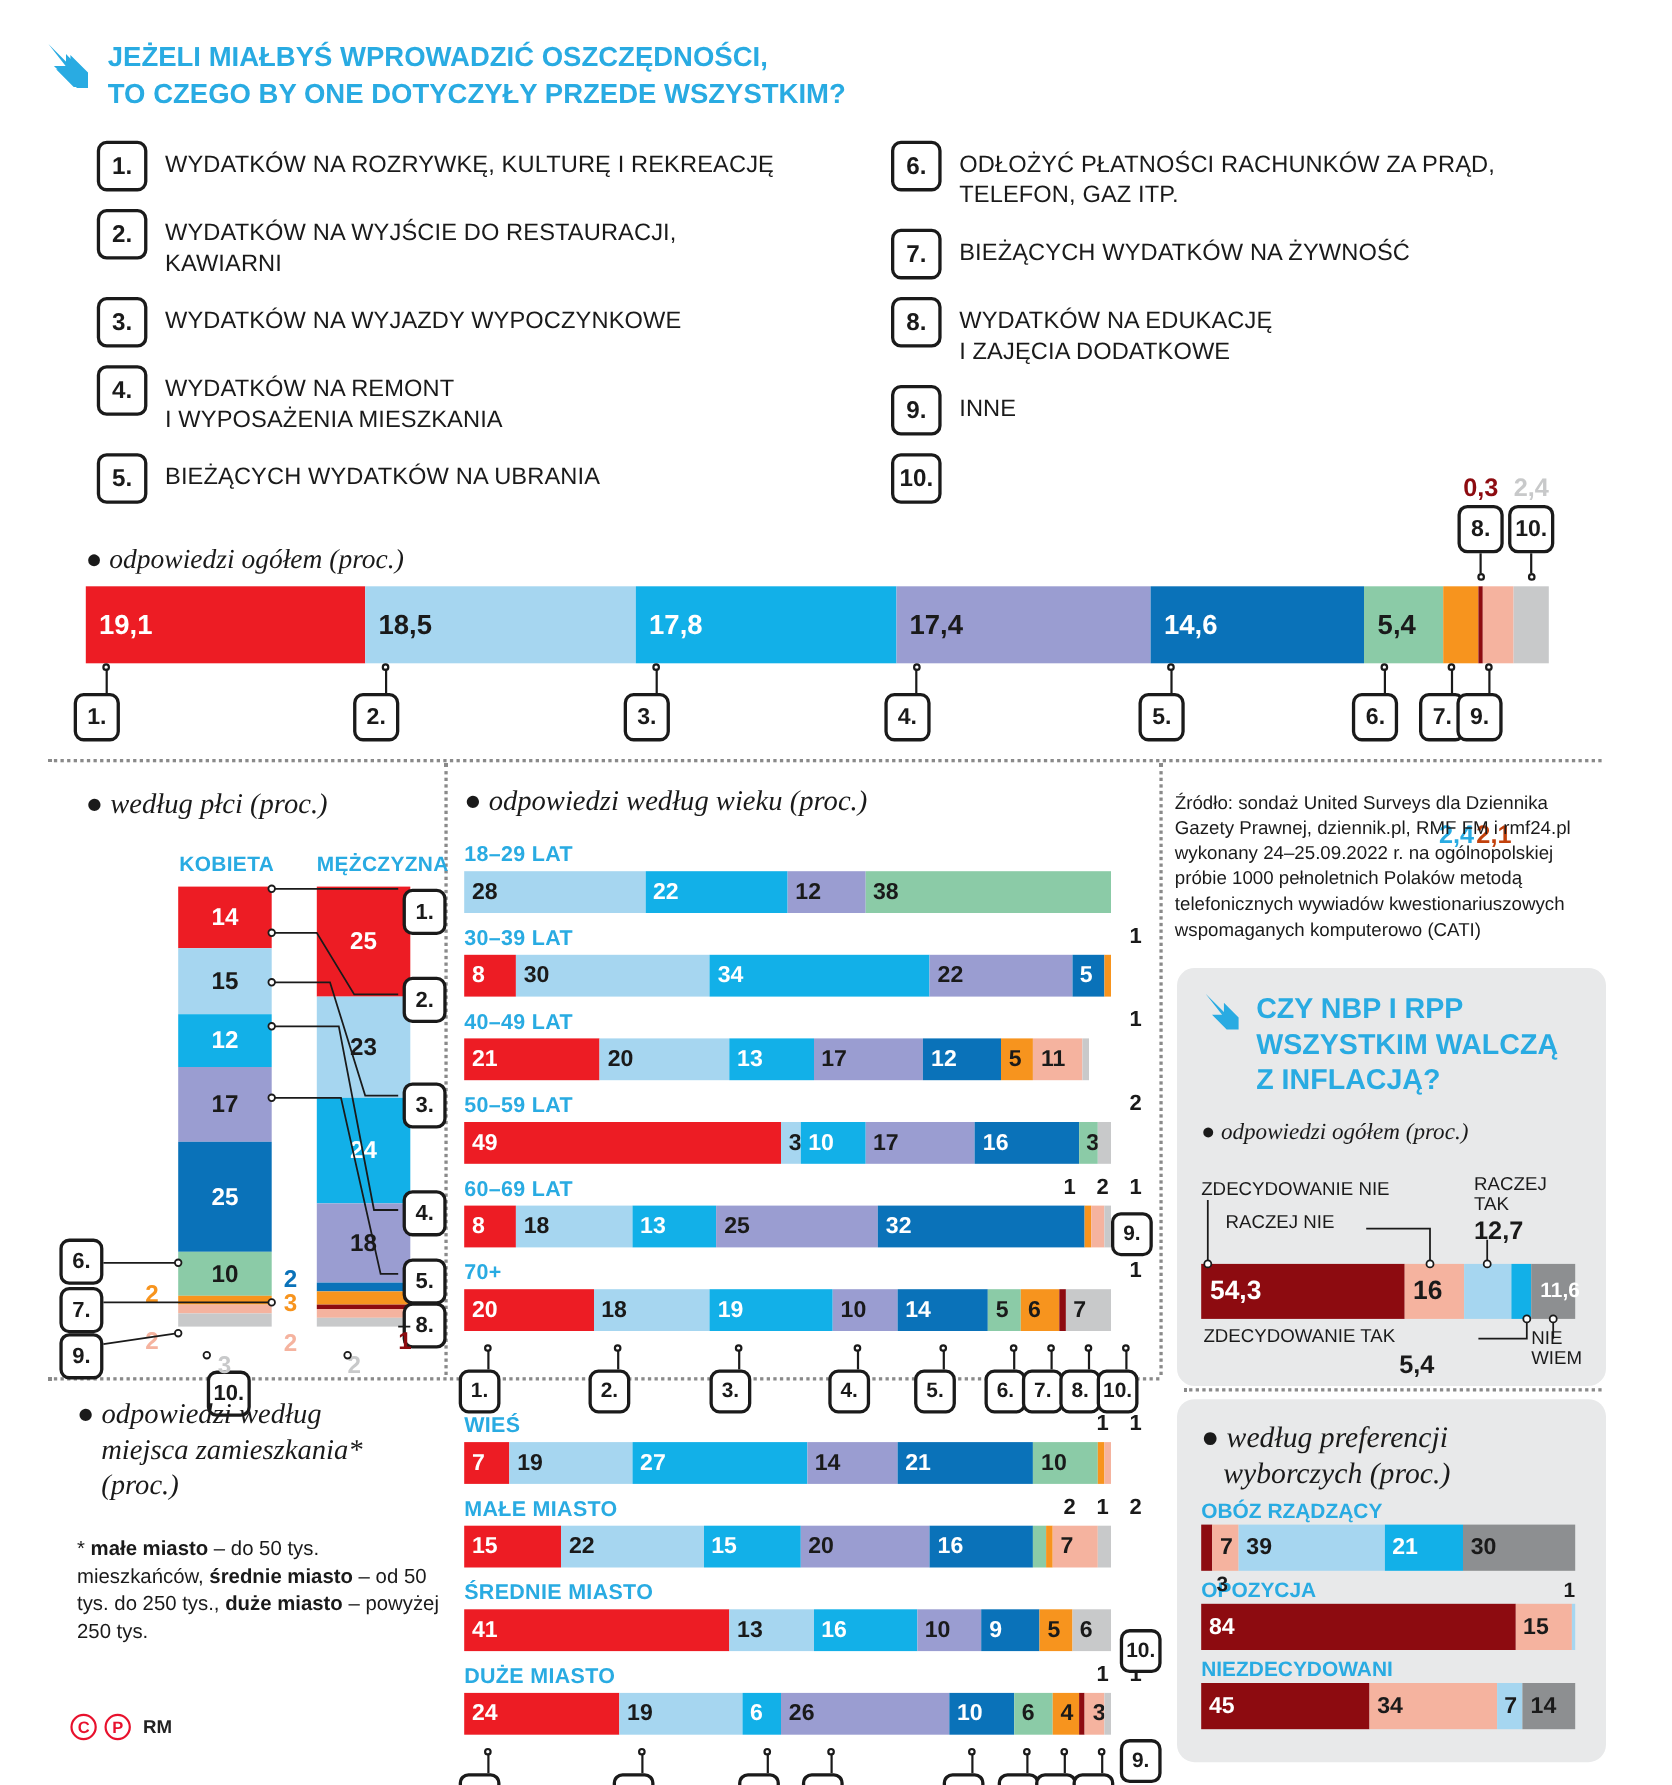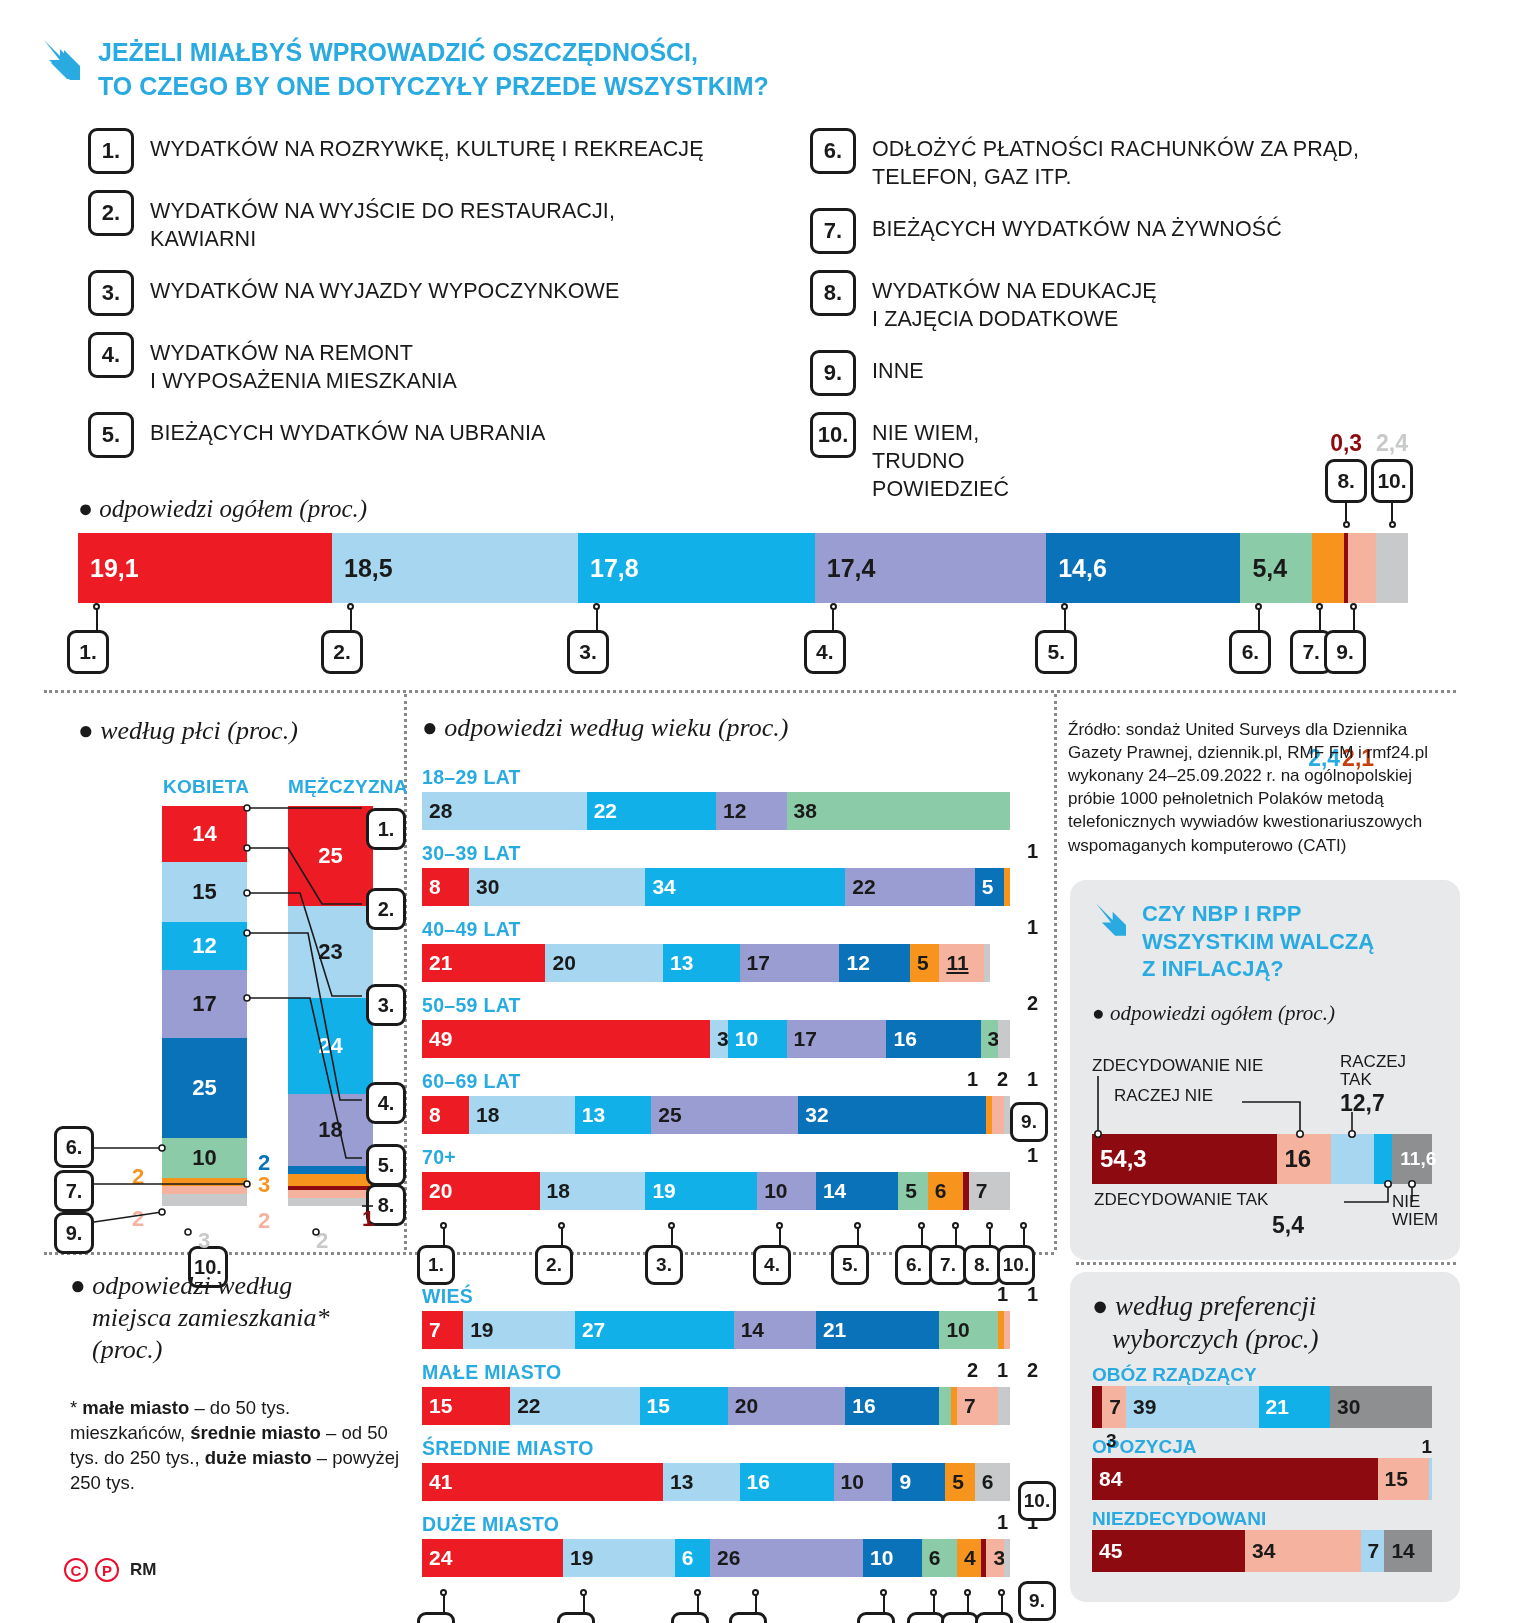--- a/index.html
+++ b/index.html
@@ -85,21 +85,21 @@
   .axis-pins .pin .numbox { width:38px; height:40px; font-size:19px; }
   .axis-pins .pin .stem { height:18px; }
 
   
   #source { position:absolute; left:1068px; top:718px; width:390px;
             font-size:17px; line-height:1.36; }
 
   
   #nbpbox { position:absolute; left:1070px; top:880px; width:390px; height:380px;
             background:#e8e9ea; border-radius:16px; padding:20px 22px; }
-  #nbp-title { color:#29abe2; font-size:22px; font-weight:bold; line-height:1.25; }
+  #nbp-title { color:#29abe2; font-size:26px; font-weight:bold; line-height:1.25; }
   #nbp-sub { font-size:21px; font-style:italic; margin-top:18px; }
   #nbp-sub .dot { font-style:normal; }
   #nbpbar { display:flex; height:50px; width:340px; position:relative; }
   #nbpbar .seg { display:flex; align-items:center; }
   #nbpbar .seg .v { font-size:24px; font-weight:bold; padding-left:8px; white-space:nowrap; }
   .nlab { position:absolute; font-size:17px; line-height:1.15; }
   .nval { position:absolute; font-size:23px; font-weight:bold; }
 
   
   #prefbox { position:absolute; left:1070px; top:1272px; width:390px; height:330px;
@@ -177,21 +177,20 @@
       <div class="legend-item">
         <div class="numbox">8.</div>
         <div class="legend-text">WYDATKÓW NA EDUKACJĘ<br>I ZAJĘCIA DODATKOWE</div>
       </div>
       <div class="legend-item">
         <div class="numbox">9.</div>
         <div class="legend-text">INNE</div>
       </div>
       <div class="legend-item">
         <div class="numbox">10.</div>
-        <div class="legend-text">NIE WIEM,<br>TRUDNO<br>POWIEDZIEĆ</div>
       </div>
     </div>
 </div>
 
 <div id="overall">
   <div id="overall-label" class="serif">
     <span class="dot">●</span> <span>odpowiedzi ogółem (proc.)</span>
   </div>
   <div id="overall-bar">
       <div class="seg" style="width: 254.03px; background: rgb(237, 28, 36);">
@@ -457,21 +456,21 @@
           </div>
           <div class="seg" style="width: 99.96px; background: rgb(154, 157, 209);">
             <span class="v" style="color: rgb(26, 26, 26);">17</span>
           </div>
           <div class="seg" style="width: 70.56px; background: rgb(10, 114, 185);">
             <span class="v" style="color: rgb(255, 255, 255);">12</span>
           </div>
           <div class="seg" style="width: 29.4px; background: rgb(247, 148, 30);">
             <span class="v" style="color: rgb(26, 26, 26);">5</span>
           </div>
-          <div class="seg" style="width: 45px; background: rgb(245, 179, 159); text-decoration: underline;">
+          <div class="seg" style="width: 45px; background: rgb(245, 179, 159);">
             <span class="v" style="color: rgb(26, 26, 26);">11</span>
           </div>
           <div class="seg" style="width: 5.88px; background: rgb(200, 201, 202);"></div>
         </div>
         <div class="callout" style="right: 4px; top: -2px; color: rgb(26, 26, 26);">1</div>
       </div>
       <div class="rowblock">
         <div class="grp-label">50–59 LAT</div>
         <div class="hbar" style="width: 588px;">
           <div class="seg" style="width: 288.12px; background: rgb(237, 28, 36);">

